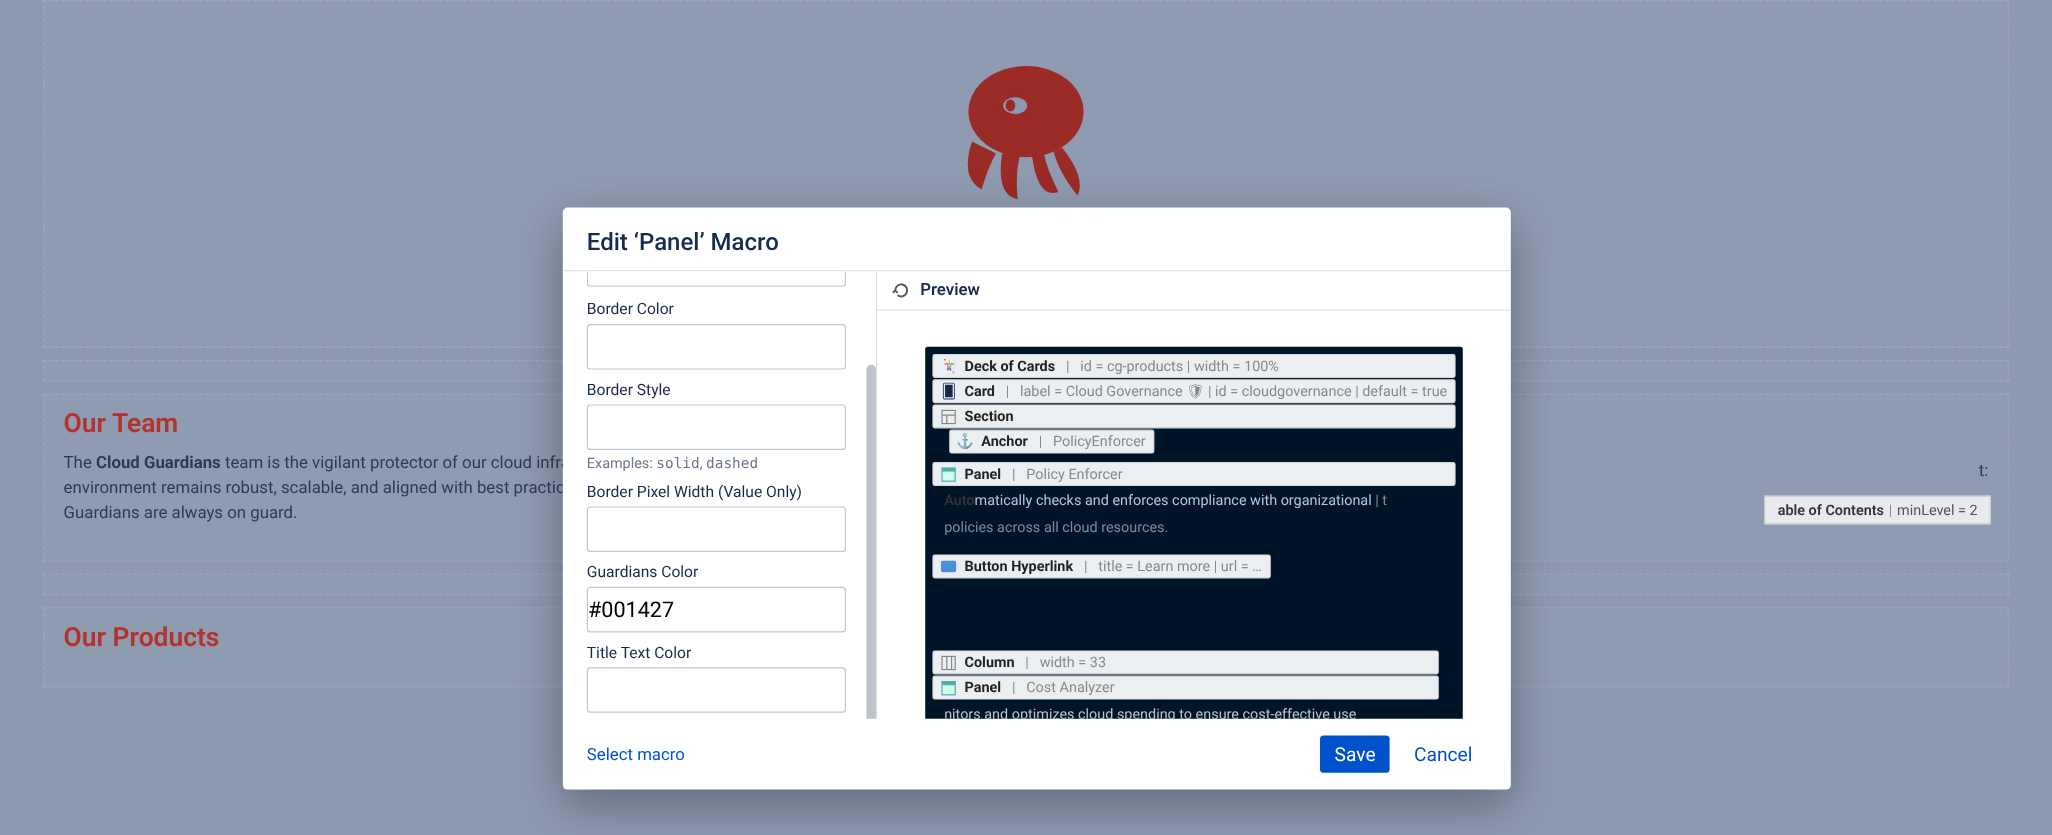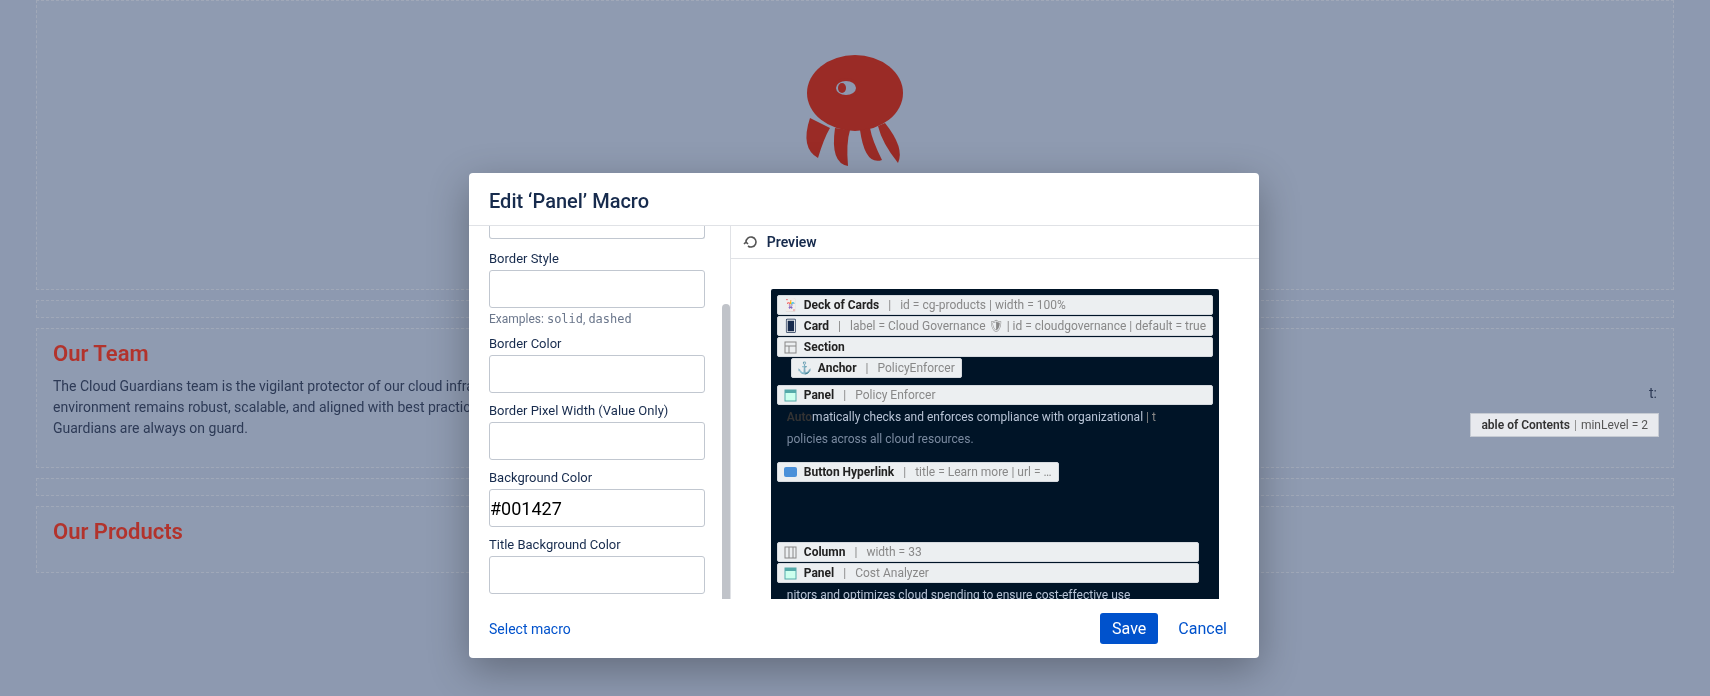--- a/index.html
+++ b/index.html
@@ -31,21 +31,21 @@
 
 .bg-box-hero {
   height: 290px;
 }
 
 .bg-box-team {
   padding: 12px 16px 28px;
 }
 .bg-box-team h2 { color: #b2332c; font-size: 22px; font-weight: 600; margin-bottom: 10px; }
 .team-text { color: #2d3a56; font-size: 14px; line-height: 1.5; }
-.team-text b { font-weight: 400; text-align: center; }
+.team-text b { font-weight: 700; text-align: center; }
 
 .right-badge {
   position: absolute;
   right: 14px;
   top: 50px;
   background: #e8eaee;
   border: 1px solid #c6cbd3;
   padding: 4px 10px;
   font-size: 12px;
   color: #555;
@@ -281,46 +281,42 @@
 
 <div class="modal">
   <div class="modal-header">Edit ‘Panel’ Macro</div>
   <div class="modal-body">
 
     <div class="form-pane">
       <div class="form-scroll">
         <div class="field-top-input"></div>
 
         <div class="field">
+          <label>Border Color</label>
+          <input type="text" value="" style="">
+        </div>
+
+        <div class="field">
           <label>Border Style</label>
           <input type="text" value="" style="">
           <div class="help">
             <span>Examples: </span><code>solid</code><span>, </span><code>dashed</code>
           </div>
         </div>
 
         <div class="field">
-          <label>Border Color</label>
-          <input type="text" value="" style="">
-        </div>
-
-        <div class="field">
           <label>Border Pixel Width (Value Only)</label>
           <input type="text" value="" style="">
         </div>
 
         <div class="field">
-          <label>Background Color</label>
+          <label>Guardians Color</label>
           <input type="text" value="#001427" style="">
         </div>
 
-        <div class="field">
-          <label>Title Background Color</label>
-          <input type="text" value="" style="">
-        </div>
 
         <div class="field">
           <label>Title Text Color</label>
           <input type="text" value="" style="">
         </div>
       </div>
       <div class="form-scrollbar"></div>
     </div>
 
     <div class="preview-pane">

